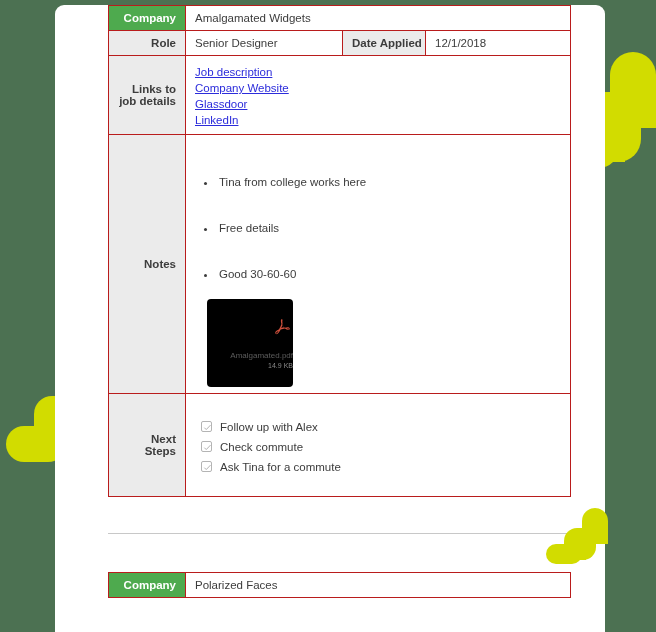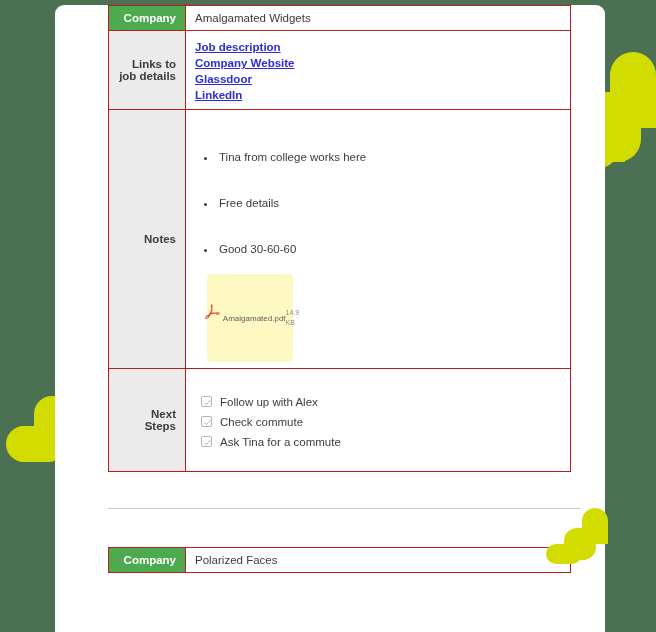--- a/index.html
+++ b/index.html
@@ -64,21 +64,21 @@
     text-align: right;
     font-weight: bold;
     color: #1e1e1e;
     padding-right: 10px;
   }
   td.lbl.green {
     background: #4eaa4e;
     color: #ffffff;
   }
   td.val { background: #ffffff; }
-  td.val.top { vertical-align: top; padding-top: 8px; font-weight: bold; }
+  td.val.top { vertical-align: top; padding-top: 8px; }
 
   td.sublbl {
     width: 83px;
     background: #ebebeb;
     text-align: center;
     font-weight: bold;
     color: #1e1e1e;
     white-space: nowrap;
   }
   td.subval { width: 145px; }
@@ -104,25 +104,25 @@
     font-size: 11.5px;
     line-height: 18px;
     padding-left: 2px;
     margin-top: 28px;
   }
 
   .attachment {
     margin-top: 16px;
     margin-left: 12px;
     width: 86px; height: 88px;
-    background: #fef9c3;
+    background: #000000;
     border-radius: 4px;
     display: flex;
-    flex-direction: row;
-    align-items: center;
+    flex-direction: column;
+    align-items: flex-end;
     justify-content: center;
     cursor: pointer;
   }
   .attach-icon { margin-bottom: 10px; }
   .attach-name {
     font-size: 8px;
     color: #5d5d5d;
     line-height: 11px;
   }
   .attach-size {
@@ -211,20 +211,26 @@
           <col style="width:157px">
         <col style="width:83px">
           <col style="width:145px">
       </colgroup>
       <tbody>
         <tr>
           <td class="lbl green">Company</td>
           <td class="val" colspan="3">Amalgamated Widgets</td>
         </tr>
 
+        <tr>
+          <td class="lbl">Role</td>
+          <td class="val">Senior Designer</td>
+          <td class="sublbl">Date Applied</td>
+          <td class="val subval">12/1/2018</td>
+        </tr>
 
         <tr>
           <td class="lbl">Links to job details</td>
           <td class="val top" colspan="3">
             <div class="link-list">
               <a href="#">Job description</a>
               <a href="#">Company Website</a>
               <a href="#">Glassdoor</a>
               <a href="#">LinkedIn</a>
             </div>

